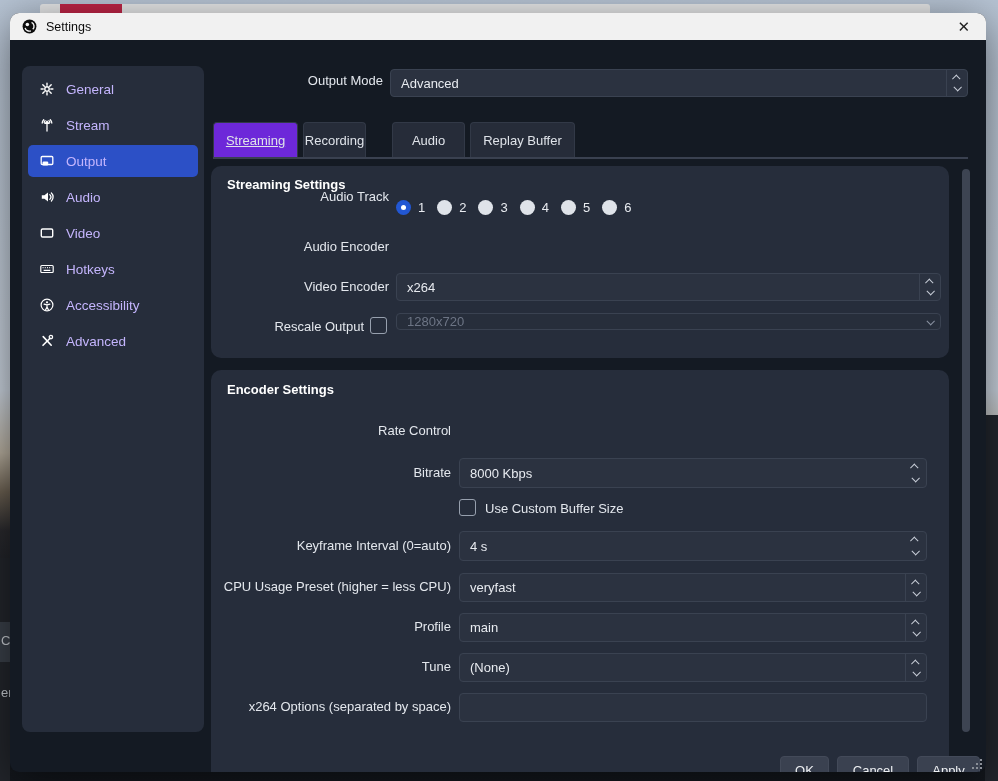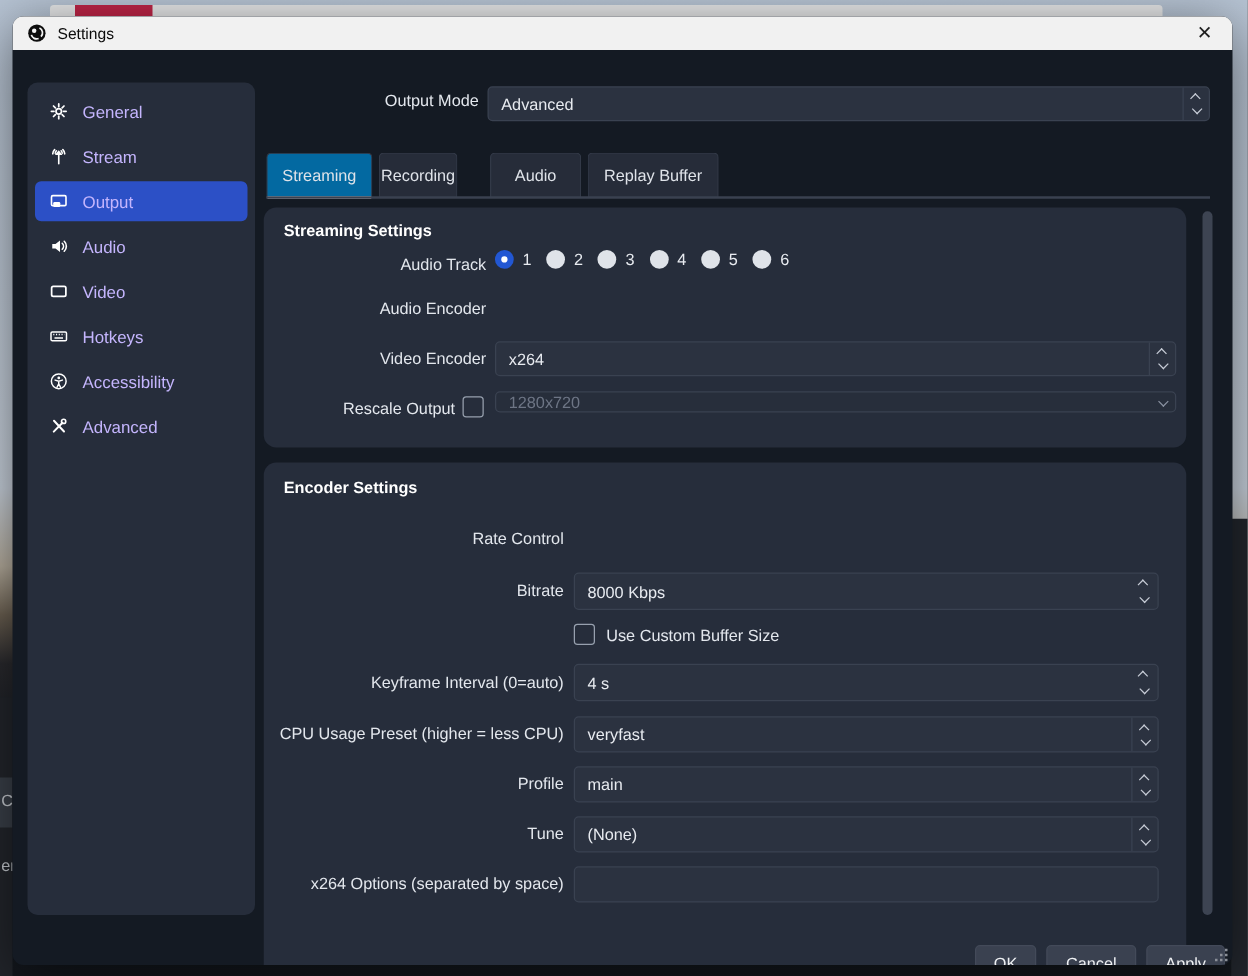--- a/index.html
+++ b/index.html
@@ -73,21 +73,21 @@
 
   .tabs { position:absolute; left:203px; top:82px; height:36px; }
   .tab { position:absolute; top:0; height:36px; background:#262c39;
     border:1px solid #323947; border-bottom:none; border-radius:4px 4px 0 0;
     display:flex; align-items:center; justify-content:center;
     font-size:13px; color:#dfe3e9; }
   .tab-0 { left:0;   width:85px;  }
   .tab-1 { left:90px; width:63px; }
   .tab-2 { left:179px; width:73px; }
   .tab-3 { left:257px; width:105px; }
-  .tab.active { background:#0369a1; }
+  .tab.active { background:#6d28d9;text-decoration:underline; }
   .tab.active::after { content:""; position:absolute; left:0; right:0;
     bottom:-1px; height:2px; background:#ffffff; }
   .tab-divider { position:absolute; left:203px; top:117px; width:755px;
     height:2px; background:#3a4150; }
 
   .scrollbar { position:absolute; left:952px; top:129px; width:8px;
     height:563px; background:#3d4452; border-radius:4px; }
 
   
   .group { position:absolute; left:201px; width:738px; background:#262d3b;
@@ -244,21 +244,21 @@
           <span>Replay Buffer</span>
         </div>
     </div>
     <div class="tab-divider"></div>
 
     <div class="scrollbar"></div>
 
     <div class="group group-1">
       <div class="group-title">Streaming Settings</div>
 
-      <div class="field-label g1-label" style="top:38px">Audio Track</div>
+      <div class="field-label g1-label" style="top:23px">Audio Track</div>
       <div class="radio-row">
         <span class="radio-opt">
             <i class="radio sel"></i>
             <span>1</span>
           </span>
         <span class="radio-opt">
             <i class="radio"></i>
             <span>2</span>
           </span>
         <span class="radio-opt">

